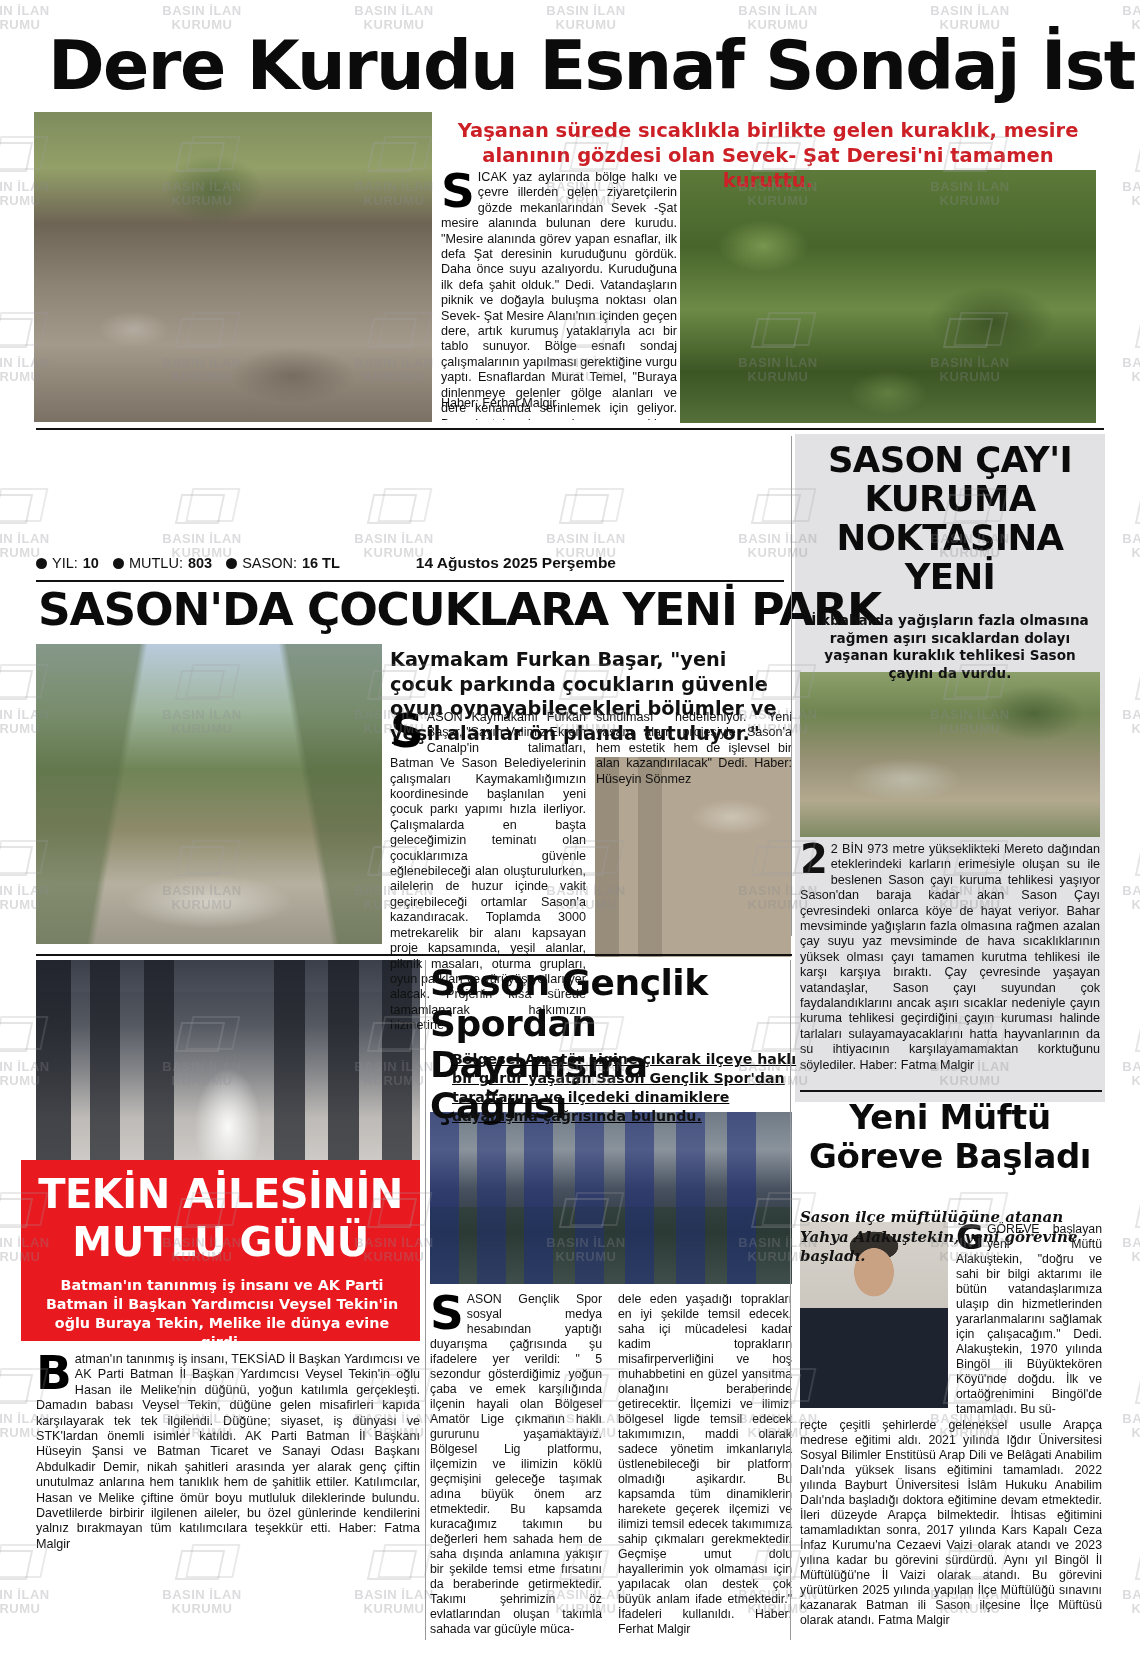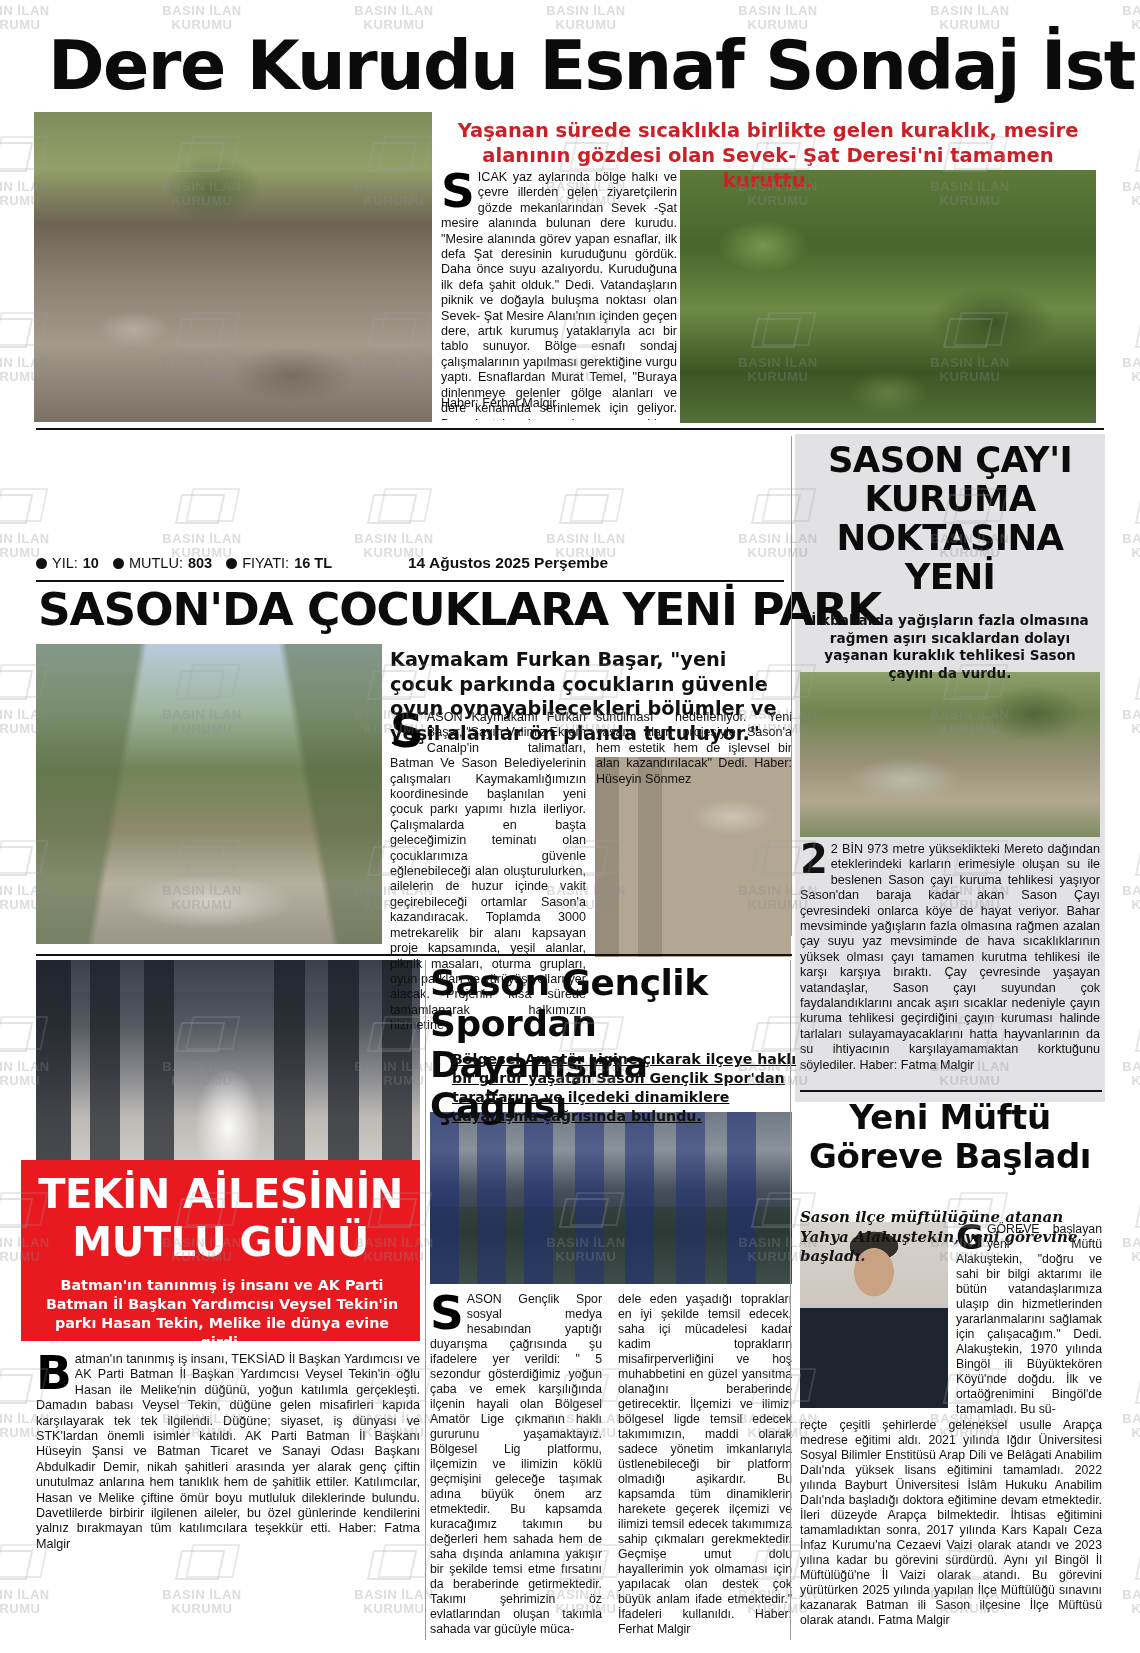--- a/index.html
+++ b/index.html
@@ -523,21 +523,21 @@
       <span class="lbl">YIL:</span>
       <span class="val">10</span>
     </span>
     <span class="grp">
       <span class="dot"></span>
       <span class="lbl">MUTLU:</span>
       <span class="val">803</span>
     </span>
     <span class="grp">
       <span class="dot"></span>
-      <span class="lbl">FIYATI:</span>
+      <span class="lbl">SASON:</span>
       <span class="val">16 TL</span>
     </span>
     <span class="date">14 Ağustos 2025 Perşembe</span>
   </div>
   <div class="rule" style="left:36px; top:583px; width:748px; height:0;"></div>
 
   <div class="park-head">
     <h2>SASON'DA ÇOCUKLARA YENİ PARK</h2>
   </div>
   <div class="park-photo">
@@ -565,21 +565,21 @@
   <div class="side-body">
     <span class="bigcap">2</span><span>2 BİN 973 metre yükseklikteki Mereto dağından eteklerindeki karların erimesiyle oluşan su ile beslenen Sason çayı kuruma tehlikesi yaşıyor Sason'dan baraja kadar akan Sason Çayı çevresindeki onlarca köye de hayat veriyor. Bahar mevsiminde yağışların fazla olmasına rağmen azalan çay suyu yaz mevsiminde de hava sıcaklıklarının yüksek olması çayı tamamen kurutma tehlikesi ile karşı karşıya bıraktı. Çay çevresinde yaşayan vatandaşlar, Sason çayı suyundan çok faydalandıklarını ancak aşırı sıcaklar nedeniyle çayın kuruma tehlikesi geçirdiğini çayın kuruması halinde tarlaları sulayamayacaklarını hatta hayvanlarının da su ihtiyacının karşılayamamaktan korktuğunu söylediler.</span>
     <span>Haber: Fatma Malgir</span>
   </div>
 
   <div class="wed-photo">
     <div class="ph ph-wed"></div>
   </div>
   <div class="wed-band">
     <h2>TEKİN AİLESİNİN MUTLU GÜNÜ</h2>
-    <div class="deck">Batman'ın tanınmış iş insanı ve AK Parti Batman İl Başkan Yardımcısı Veysel Tekin'in parkı Hasan Tekin, Melike ile dünya evine girdi.</div>
+    <div class="deck">Batman'ın tanınmış iş insanı ve AK Parti Batman İl Başkan Yardımcısı Veysel Tekin'in oğlu Buraya Tekin, Melike ile dünya evine girdi.</div>
   </div>
   <div class="wed-body dropcap">Batman'ın tanınmış iş insanı, TEKSİAD İl Başkan Yardımcısı ve AK Parti Batman İl Başkan Yardımcısı Veysel Tekin'in oğlu Hasan ile Melike'nin düğünü, yoğun katılımla gerçekleşti. Damadın babası Veysel Tekin, düğüne gelen misafirleri kapıda karşılayarak tek tek ilgilendi. Düğüne; siyaset, iş dünyası ve STK'lardan önemli isimler katıldı. AK Parti Batman İl Başkanı Hüseyin Şansi ve Batman Ticaret ve Sanayi Odası Başkanı Abdulkadir Demir, nikah şahitleri arasında yer alarak genç çiftin unutulmaz anlarına hem tanıklık hem de şahitlik ettiler. Katılımcılar, Hasan ve Melike çiftine ömür boyu mutluluk dileklerinde bulundu. Davetlilerde birbirir ilgilenen aileler, bu özel günlerinde kendilerini yalnız bırakmayan tüm katılımcılara teşekkür etti. Haber: Fatma Malgir</div>
 
   <div class="sport-head">
     <h2>Sason Gençlik Spordan Dayanışma Çağrısı</h2>
   </div>
   <div class="sport-deck">
     <p>Bölgesel Amatör Ligine çıkarak ilçeye haklı bir gurur yaşatan Sason Gençlik Spor'dan taraftarına ve ilçedeki dinamiklere dayanışma çağrısında bulundu.</p>
   </div>
   <div class="sport-photo">

